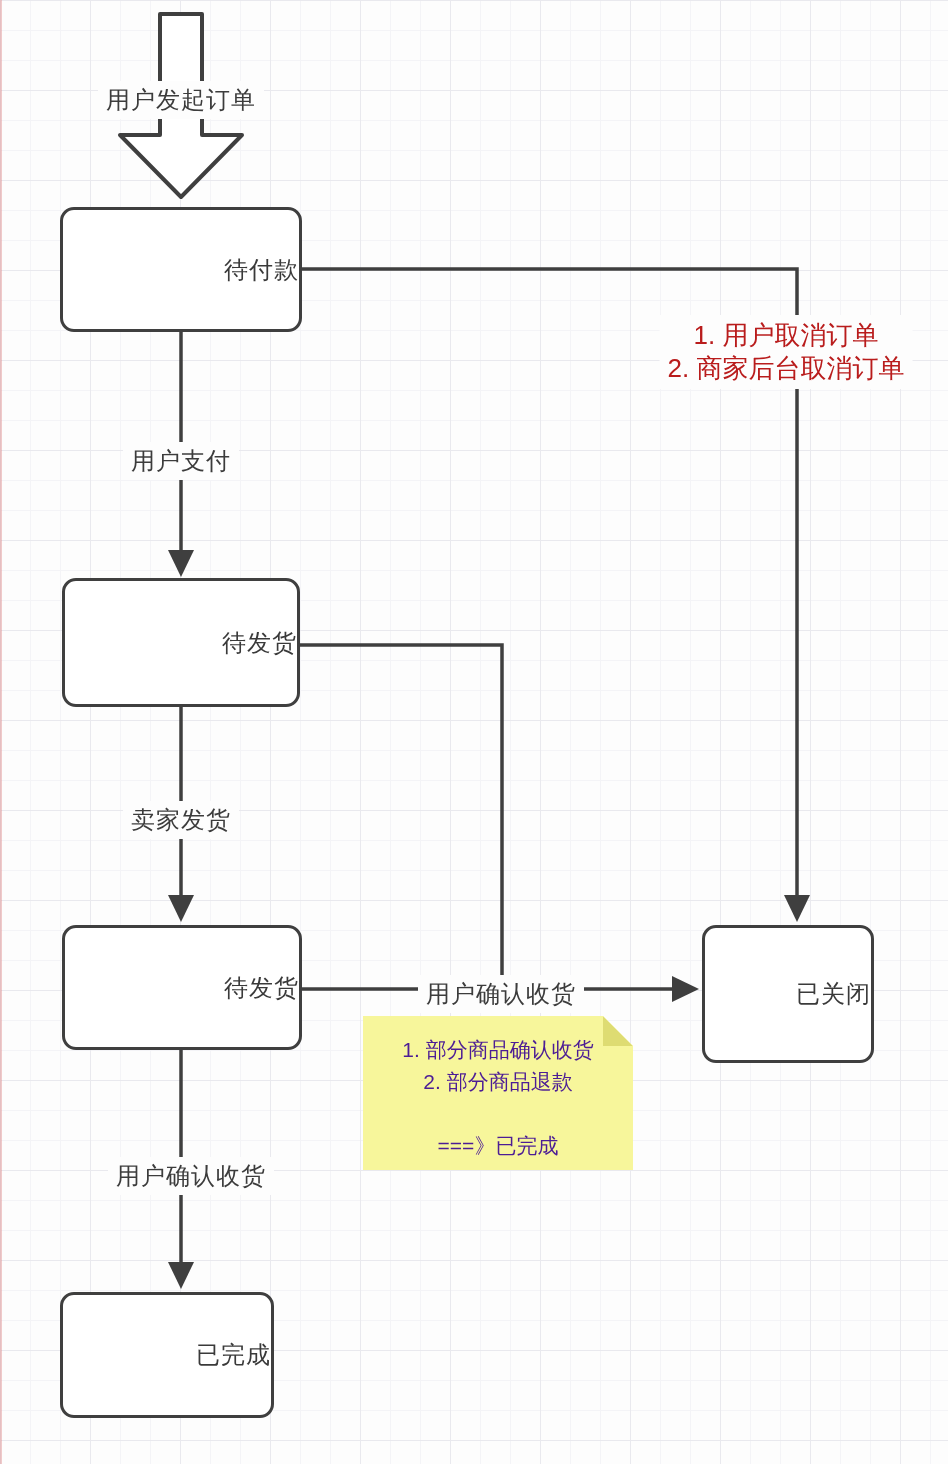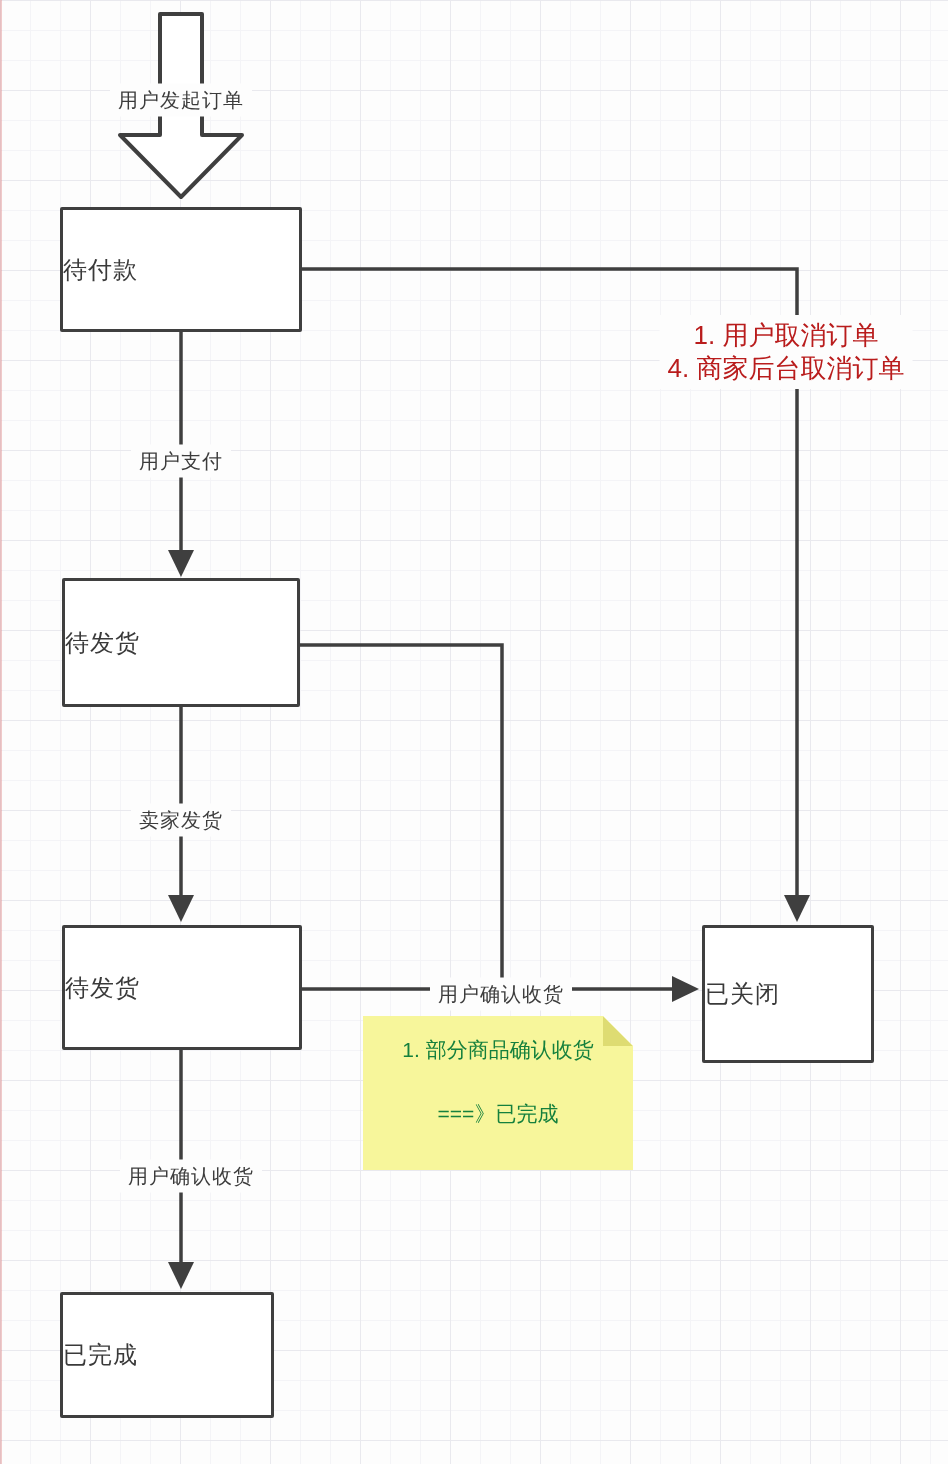--- a/index.html
+++ b/index.html
@@ -22,35 +22,36 @@
     position: absolute; left: 0; top: 0; width: 2px; height: 100%;
     background: rgba(224, 140, 140, 0.45);
     z-index: 3;
   }
   svg.connectors { position: absolute; left: 0; top: 0; z-index: 1; }
 
   .node {
     position: absolute;
     background: #ffffff;
     border: 3.5px solid #3f3f3f;
-    border-radius: 2px;
+    border-radius: 14px;
     display: flex;
     align-items: center;
-    justify-content: flex-start;
+    justify-content: flex-end;
     font-size: 24px;
     letter-spacing: 1px;
     z-index: 2;
     box-sizing: border-box;
+    padding-left: 12px;
   }
   .edge-label {
     position: absolute;
     transform: translate(-50%, -50%);
     background: #fdfdfd;
     padding: 3px 8px;
-    font-size: 20px;
+    font-size: 24px;
     letter-spacing: 1px;
     white-space: nowrap;
     z-index: 2;
     color: #3c3c3c;
   }
   #cancel-annotation {
     position: absolute;
     transform: translate(-50%, -50%);
     background: #fdfdfd;
     padding: 4px 8px;
@@ -64,21 +65,21 @@
   #sticky-note {
     position: absolute;
     left: 363px; top: 1016px;
     width: 270px; height: 154px;
     background: #f7f69b;
     clip-path: polygon(0 0, calc(100% - 30px) 0, 100% 30px, 100% 100%, 0 100%);
     z-index: 2;
     font-size: 21px;
     line-height: 32px;
     text-align: center;
-    color: #15803d;
+    color: #4c1d95;
     padding-top: 18px;
     box-sizing: border-box;
   }
   #sticky-note .fold {
     position: absolute;
     top: 0; right: 0;
     width: 30px; height: 30px;
     background: #dedc72;
     clip-path: polygon(0 0, 100% 100%, 0 100%);
   }
@@ -138,23 +139,24 @@
   <div class="edge-label" style="left:181px; top:461px;">用户支付</div>
 
   <div class="edge-label" style="left:181px; top:820px;">卖家发货</div>
 
   <div class="edge-label" style="left:191px; top:1176px;">用户确认收货</div>
 
   <div class="edge-label" style="left:501px; top:994px;">用户确认收货</div>
 
   <div id="cancel-annotation" style="left:786px; top:352px;">
     <div>1. 用户取消订单</div>
-    <div>4. 商家后台取消订单</div>
+    <div>2. 商家后台取消订单</div>
   </div>
 
   <div id="sticky-note">
     <div class="fold"></div>
     <div class="note-line">1. 部分商品确认收货</div>
+    <div class="note-line">2. 部分商品退款</div>
     <div class="note-line"></div>
     <div class="note-line">===》已完成</div>
   </div>
 
 </div>
 
 </body></html>

